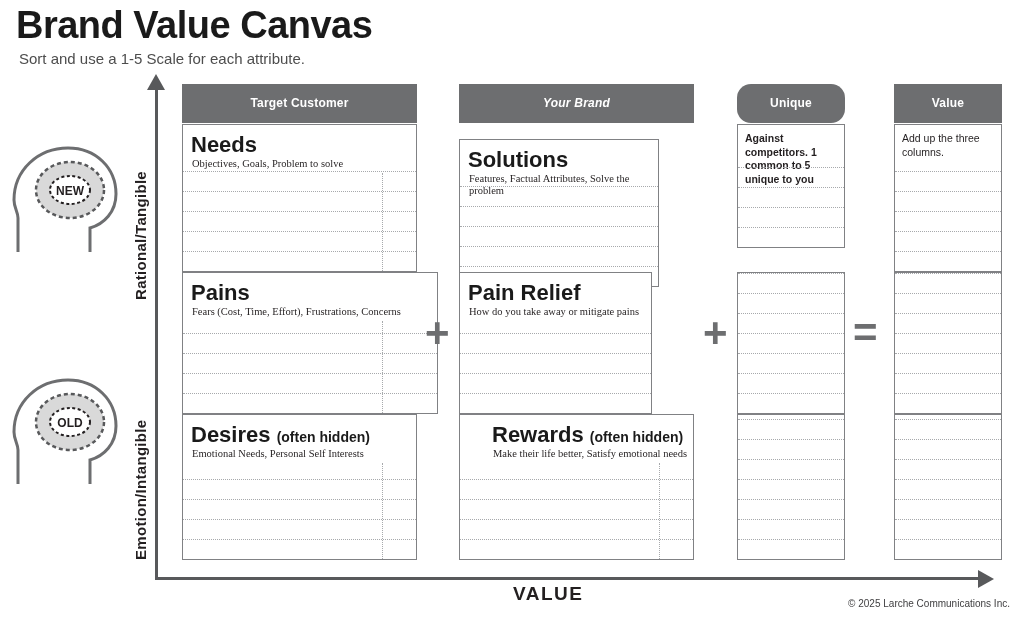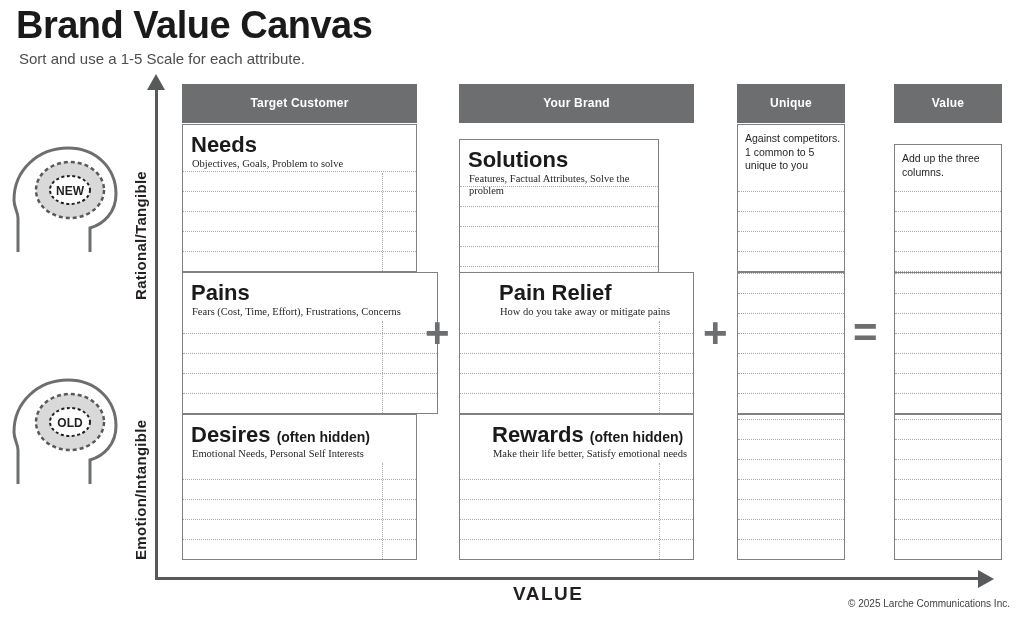--- a/index.html
+++ b/index.html
@@ -245,36 +245,36 @@
   <div class="rules">
     <div class="rule"></div>
     <div class="rule"></div>
     <div class="rule"></div>
     <div class="rule"></div>
   </div>
 </div>
 
 <div class="op" style="left:425px; top:312px;">+</div>
 
-<div class="col-header" style="left:459px; top:84px; width:235px;">Your Brand</div>
+<div class="col-header" style="left:459px; top:84px; width:235px;font-style:italic;">Your Brand</div>
 
 <div class="panel" style="left:459px; top:139px; width:200px; height:148px;">
   <div class="panel-title">Solutions</div>
   <div class="panel-desc">Features, Factual Attributes, Solve the problem</div>
   <div class="vrule" style="left:199px; top:48px;"></div>
   <div class="rules">
     <div class="rule"></div>
     <div class="rule"></div>
     <div class="rule"></div>
     <div class="rule"></div>
     <div class="rule"></div>
   </div>
 </div>
 
-<div class="panel" style="left:459px; top:272px; width:235px; height:142px;padding-left:31px;">
+<div class="panel" style="left:459px; top:272px; width:193px; height:142px;">
   <div class="panel-title">Pain Relief</div>
   <div class="panel-desc">How do you take away or mitigate pains</div>
   <div class="vrule" style="left:199px; top:48px;"></div>
   <div class="rules">
     <div class="rule"></div>
     <div class="rule"></div>
     <div class="rule"></div>
     <div class="rule"></div>
   </div>
 </div>
@@ -289,23 +289,23 @@
   <div class="rules">
     <div class="rule"></div>
     <div class="rule"></div>
     <div class="rule"></div>
     <div class="rule"></div>
   </div>
 </div>
 
 <div class="op" style="left:703px; top:312px;">+</div>
 
-<div class="col-header" style="left:737px; top:84px; width:108px;">Unique</div>
-
-<div class="panel" style="left:737px; top:124px; width:108px; height:148px;">
+<div class="col-header" style="left:737px; top:84px; width:108px;border-radius:14px;">Unique</div>
+
+<div class="panel" style="left:737px; top:124px; width:108px; height:124px;font-weight:bold;">
   <div class="small-panel-desc">Against competitors. 1 common to 5 unique to you</div>
   <div class="rules">
     <div class="rule"></div>
     <div class="rule"></div>
     <div class="rule"></div>
     <div class="rule"></div>
   </div>
 </div>
 
 <div class="panel" style="left:737px; top:272px; width:108px; height:142px;">
@@ -329,21 +329,21 @@
     <div class="rule"></div>
     <div class="rule"></div>
     <div class="rule"></div>
   </div>
 </div>
 
 <div class="op" style="left:853px; top:312px;">=</div>
 
 <div class="col-header" style="left:894px; top:84px; width:108px;">Value</div>
 
-<div class="panel" style="left:894px; top:124px; width:108px; height:148px;margin-top:20px;">
+<div class="panel" style="left:894px; top:124px; width:108px; height:148px;">
   <div class="small-panel-desc">Add up the three columns.</div>
   <div class="rules">
     <div class="rule"></div>
     <div class="rule"></div>
     <div class="rule"></div>
     <div class="rule"></div>
     <div class="rule"></div>
   </div>
 </div>
 

